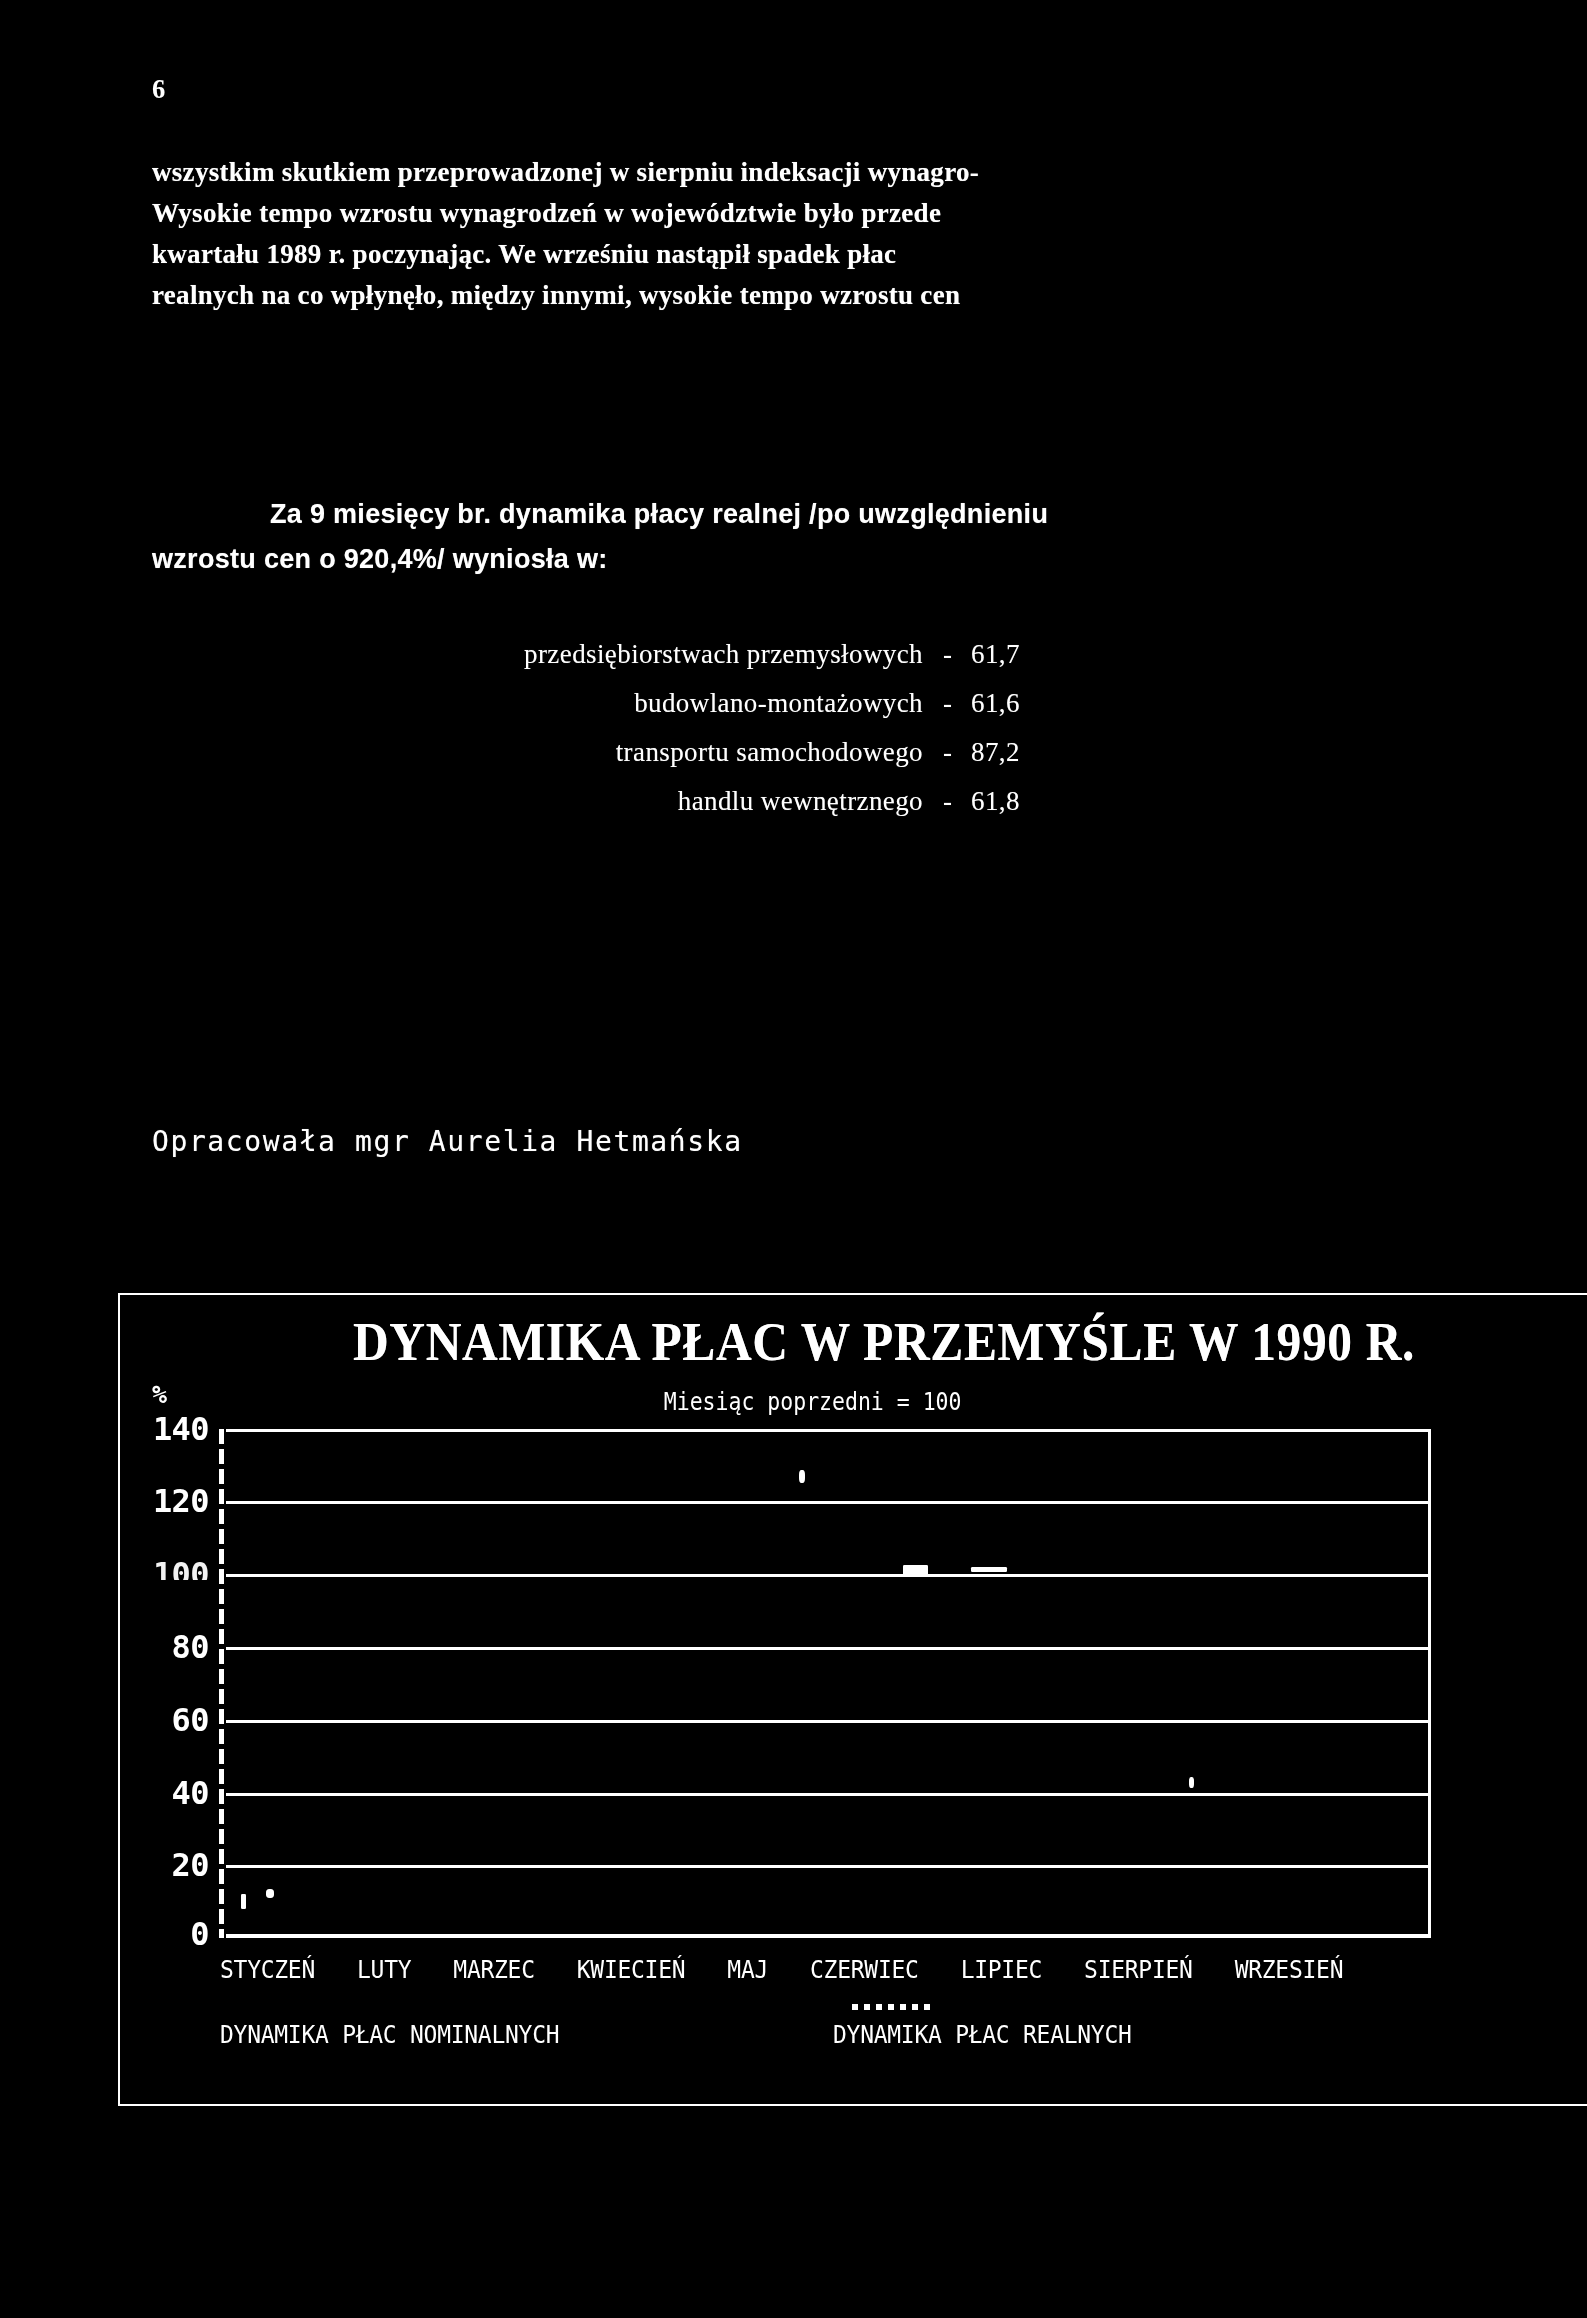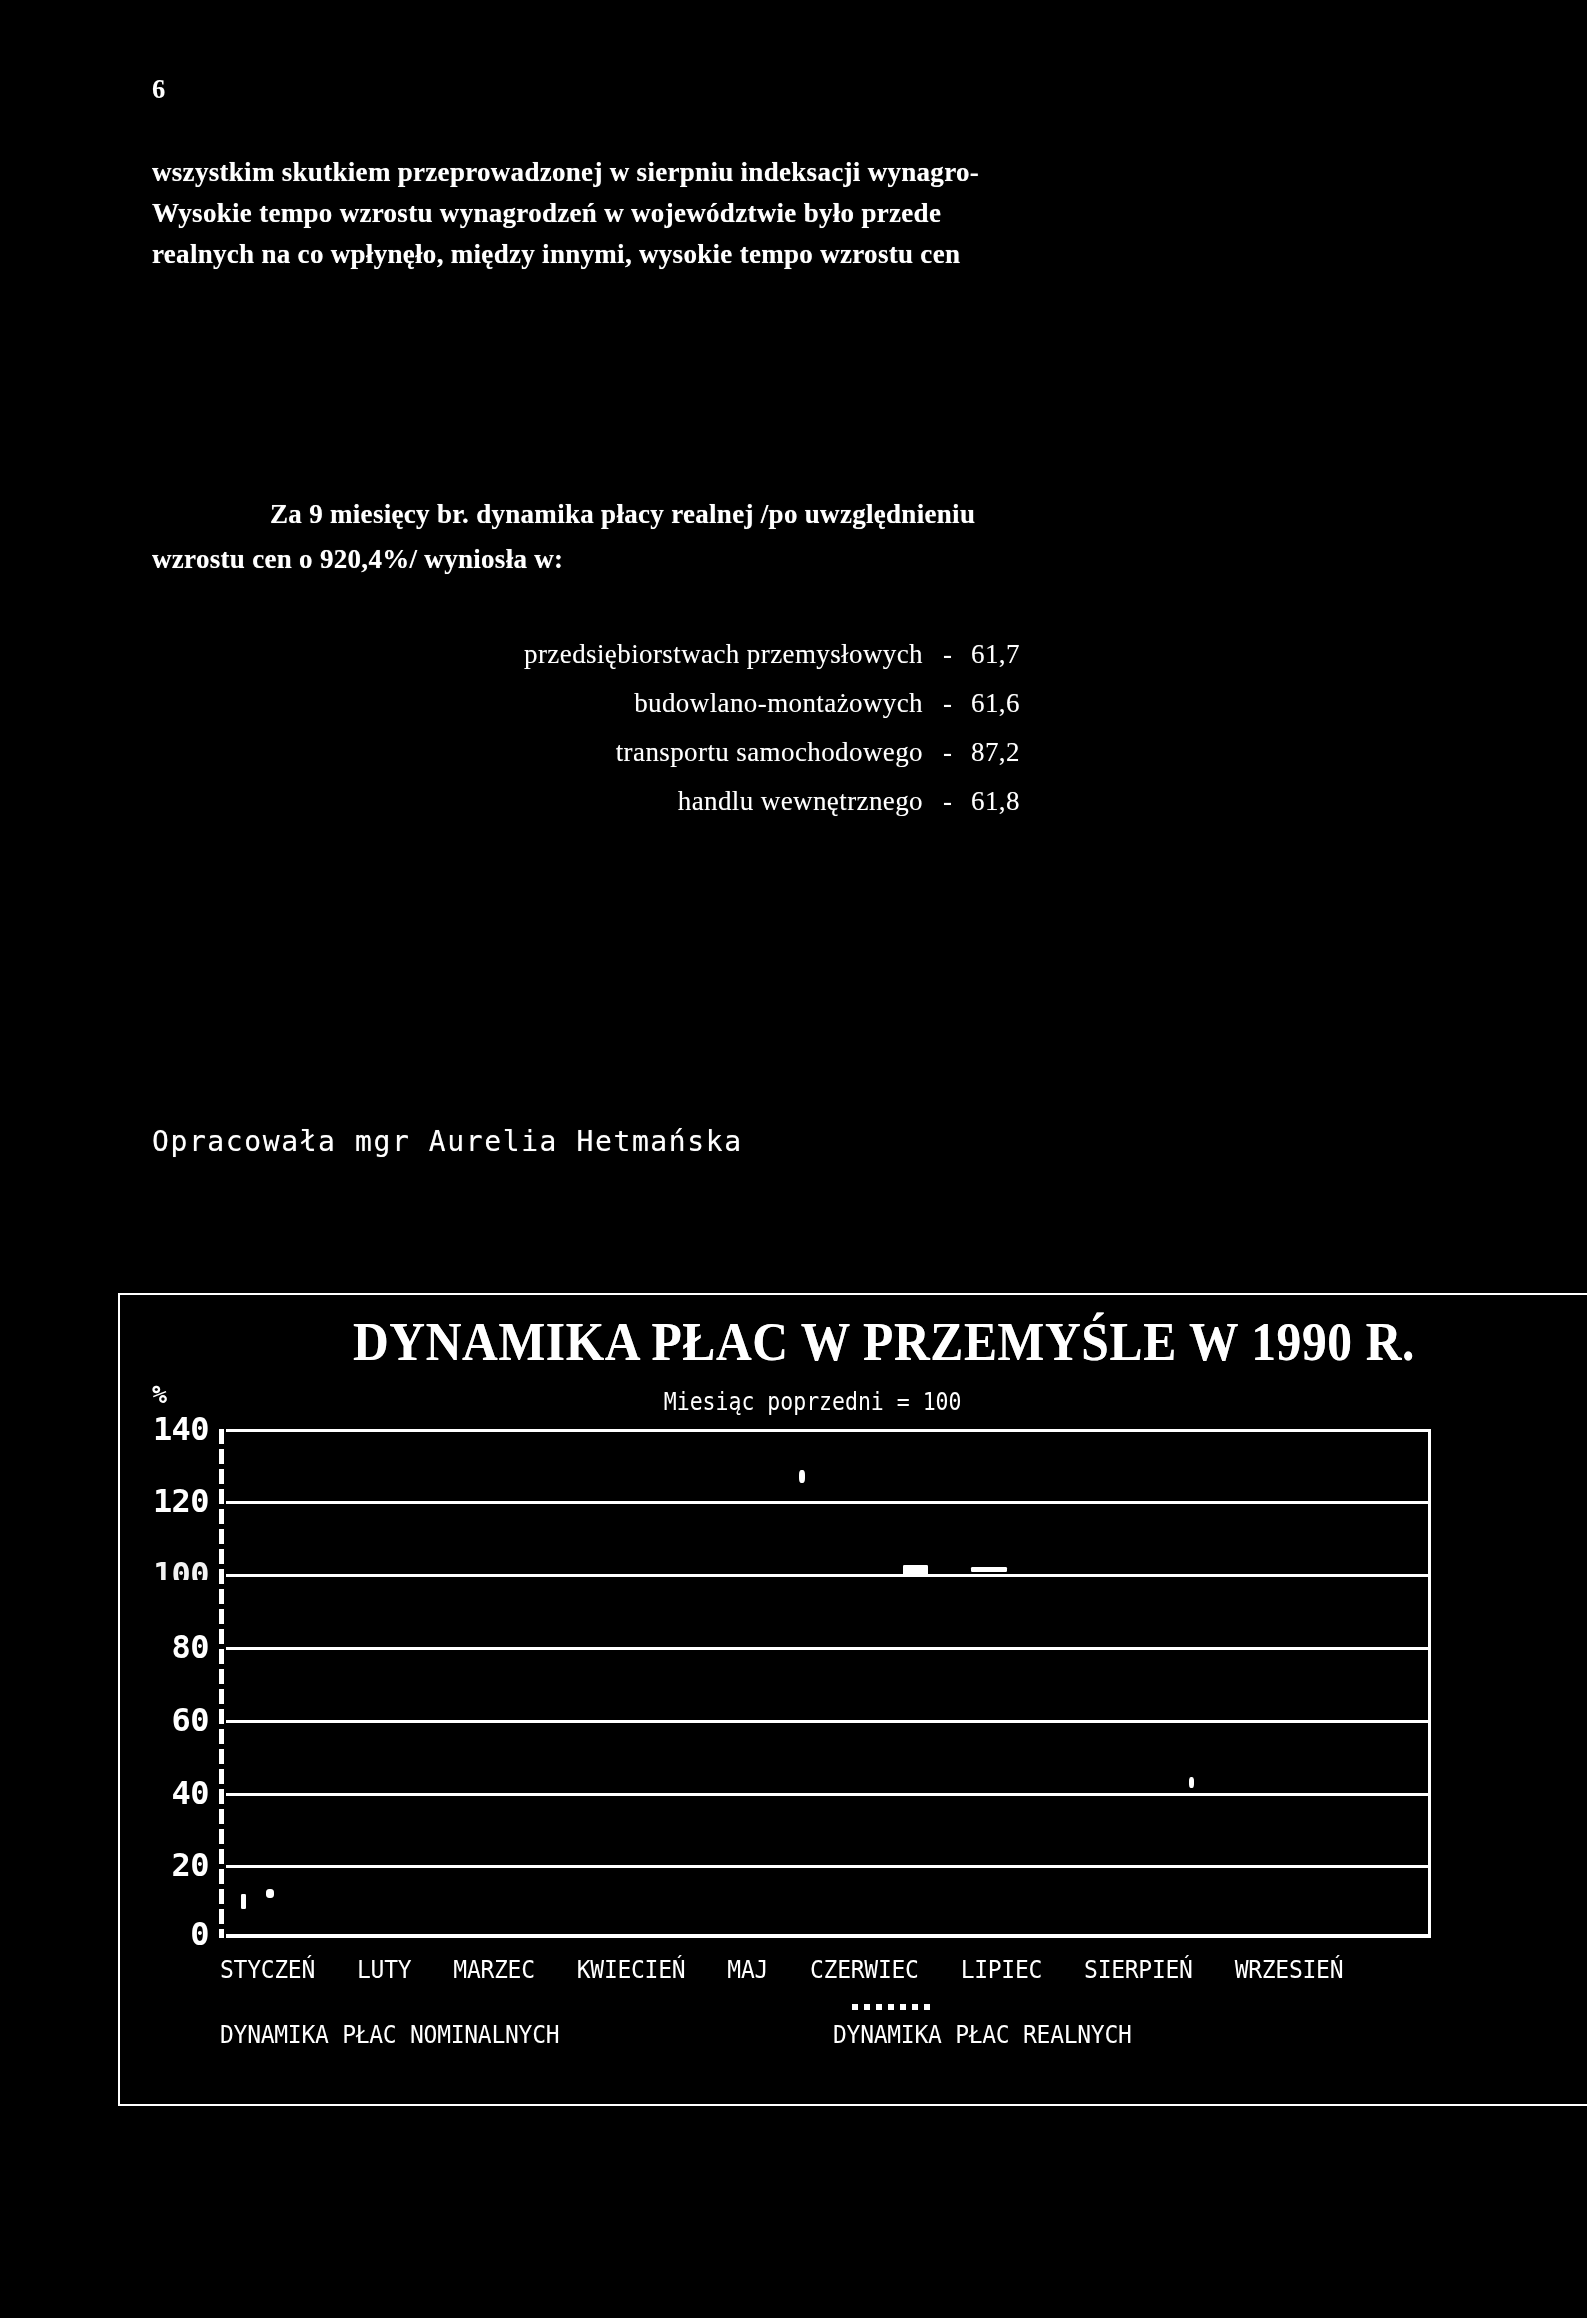--- a/index.html
+++ b/index.html
@@ -47,21 +47,21 @@
     letter-spacing: 0.3px;
     text-shadow: 0 0 0.7px rgba(255,255,255,0.55);
   }
   .body-block .ln { display: block; white-space: pre; }
 
   .para-2 {
     position: absolute;
     left: 152px;
     top: 492px;
     width: 1330px;
-    font-family: Liberation Serif, serif;
+    font-family: Liberation Sans, sans-serif;
     font-weight: 700;
     font-size: 27px;
     line-height: 45px;
     letter-spacing: 0.3px;
     text-shadow: 0 0 0.7px rgba(255,255,255,0.55);
   }
   .para-2 .ln { display: block; white-space: pre; }
   .indent-head { padding-left: 118px; }
 
   
@@ -277,20 +277,21 @@
 </head>
 <body>
 
 <div class="page">
 
   <div class="page-number">6</div>
 
   <div class="body-block">
     <span class="ln">wszystkim skutkiem przeprowadzonej w sierpniu indeksacji wynagro-</span>
     <span class="ln">Wysokie tempo wzrostu wynagrodzeń w województwie było przede</span>
+    <span class="ln">kwartału 1989 r. poczynając. We wrześniu nastąpił spadek płac</span>
     <span class="ln">realnych na co wpłynęło, między innymi, wysokie tempo wzrostu cen</span>
   </div>
 
   <div class="para-2">
     <span class="ln indent-head">Za 9 miesięcy br. dynamika płacy realnej /po uwzględnieniu</span>
     <span class="ln">wzrostu cen o 920,4%/ wyniosła w:</span>
   </div>
 
   <div class="branch-list">
 

